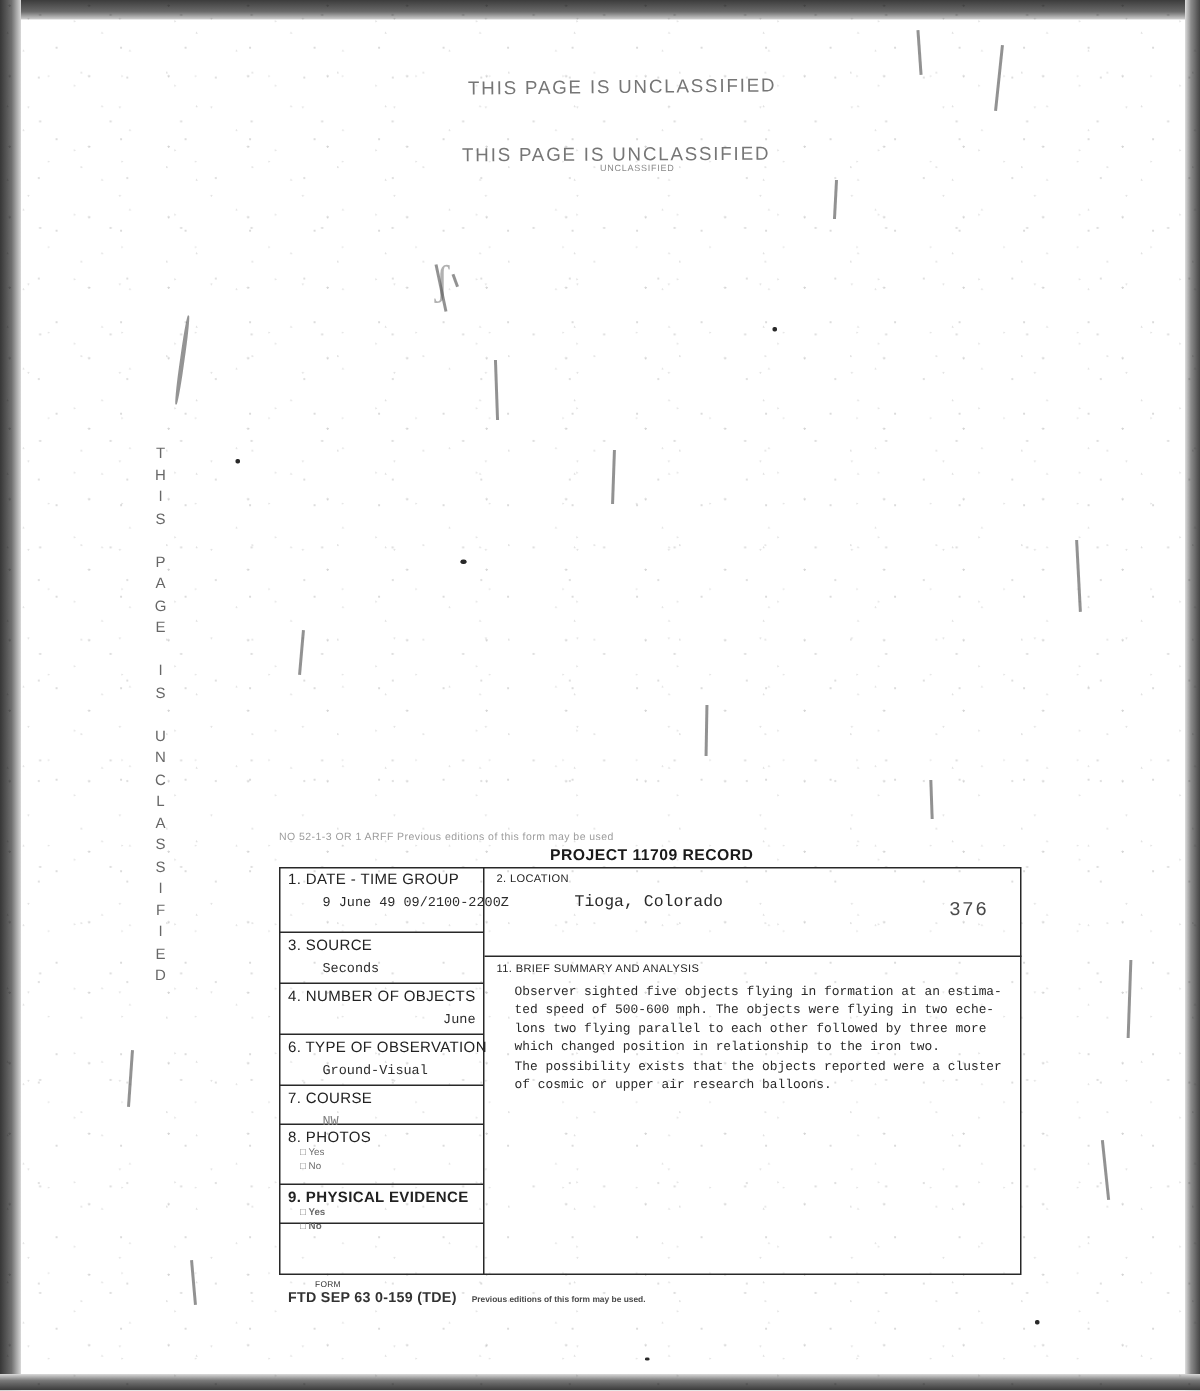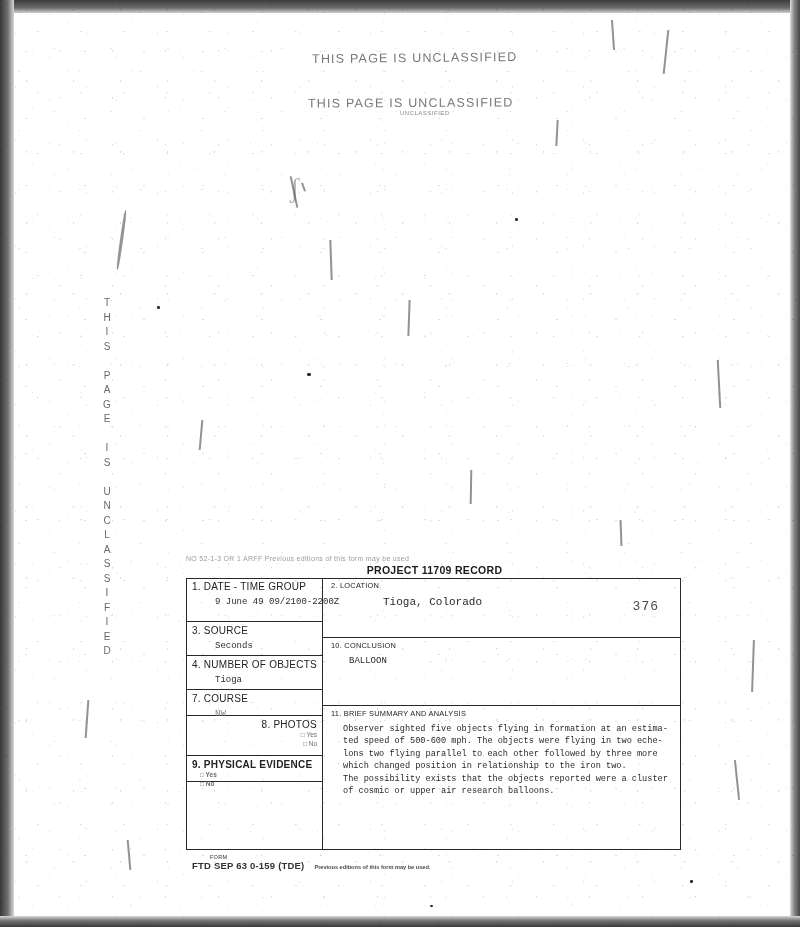--- a/index.html
+++ b/index.html
@@ -342,47 +342,47 @@
 
     <div class="left-col" id="left-col">
         <div class="lc-row" style="height: 44px;">
           <div class="lc-label">1. DATE - TIME GROUP</div>
           <div class="lc-value">9 June 49  09/2100-2200Z</div>
         </div>
         <div class="lc-row" style="height: 34px;">
           <div class="lc-label">3. SOURCE</div>
           <div class="lc-value">Seconds</div>
         </div>
+        <div class="lc-row" style="height: 34px; text-align: right;">
+          <div class="lc-label">4. NUMBER OF OBJECTS</div>
+          <div class="lc-value">June</div>
+        </div>
         <div class="lc-row" style="height: 34px;">
-          <div class="lc-label">4. NUMBER OF OBJECTS</div>
-          <div class="lc-value">Tioga</div>
+          <div class="lc-label">6. TYPE OF OBSERVATION</div>
+          <div class="lc-value">Ground-Visual</div>
         </div>
         <div class="lc-row" style="height: 26px;">
           <div class="lc-label">7. COURSE</div>
           <div class="lc-value faint">NW</div>
         </div>
-        <div class="lc-row" style="height: 40px; text-align: right;">
+        <div class="lc-row" style="height: 40px;">
           <div class="lc-label">8. PHOTOS</div>
           <div class="checkline">□ Yes</div>
           <div class="checkline">□ No</div>
         </div>
         <div class="lc-row" style="height: 26px; font-weight: bold;">
           <div class="lc-label">9. PHYSICAL EVIDENCE</div>
           <div class="checkline">□ Yes</div>
           <div class="checkline">□ No</div>
         </div>
       </div>
     <div class="right-col" id="right-col">
         <div class="rc-row" style="height: 60px;">
           <div class="rc-label">2. LOCATION</div>
           <div class="rc-value">Tioga, Colorado</div>
-        </div>
-        <div class="rc-row" style="height: 68px;">
-          <div class="rc-label">10. CONCLUSION</div>
-          <div class="rc-value2">BALLOON</div>
         </div>
         <div class="rc-row last" style="height: 160px;">
           <div class="rc-label">11. BRIEF SUMMARY AND ANALYSIS</div>
           <div class="summary-body">Observer sighted five objects flying in formation at an estima-
 ted speed of 500-600 mph.  The objects were flying in two eche-
 lons two flying parallel to each other followed by three more
 which changed position in relationship to the iron two.
 The possibility exists that the objects reported were a cluster
 of cosmic or upper air research balloons.</div>
         </div>

